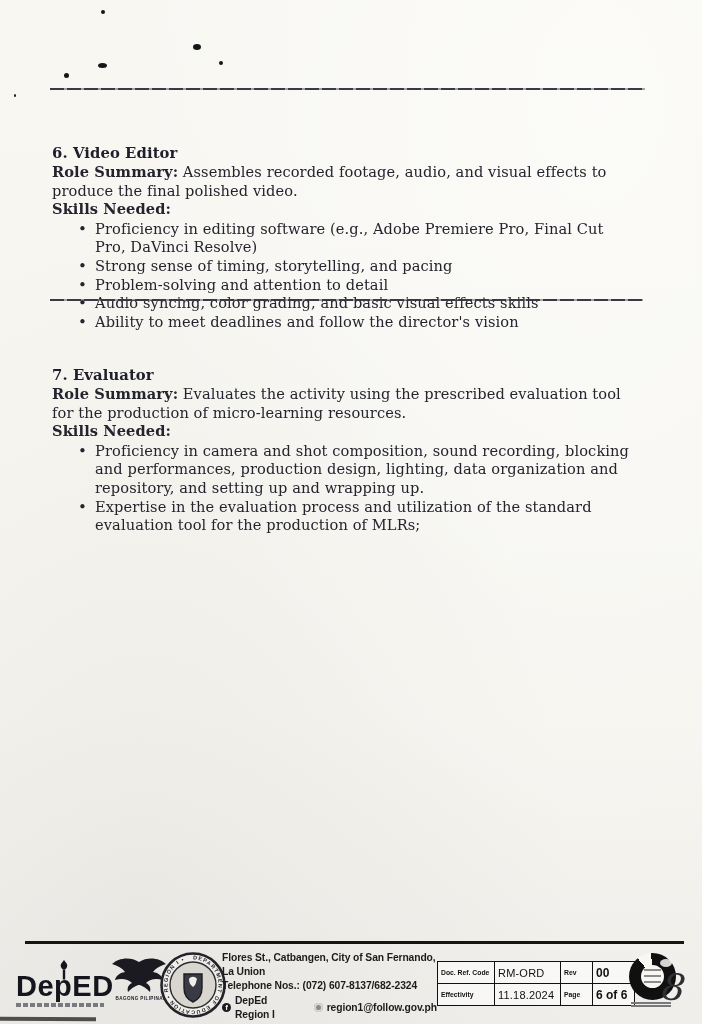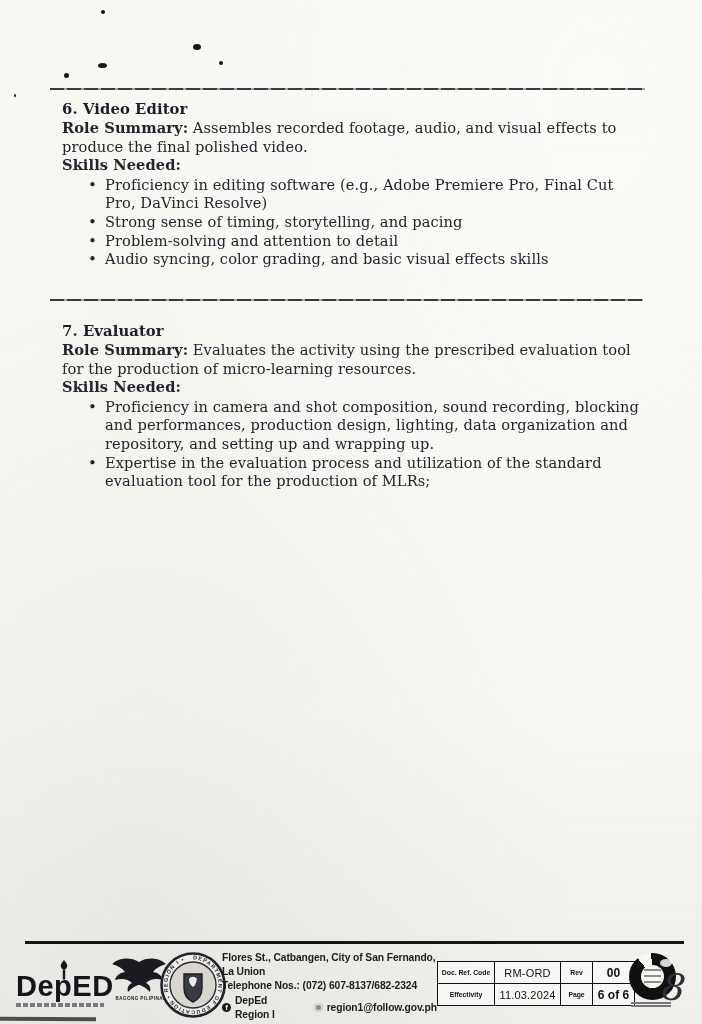--- a/index.html
+++ b/index.html
@@ -11,22 +11,22 @@
       radial-gradient(ellipse at 20% 90%, rgba(120,120,115,0.07), transparent 55%),
       radial-gradient(ellipse at 85% 10%, rgba(255,255,255,0.5), transparent 60%),
       linear-gradient(180deg,#f8f7f2 0%, #f6f5f0 70%, #efeeea 100%);
   }
   
   .speck { position:absolute; background:#16161a; border-radius:50%; }
   
   .rule { position:absolute; background:#33333d; }
   .rule.broken { background:repeating-linear-gradient(90deg,#3a3a45 0 14px, rgba(58,58,69,.45) 14px 17px); }
   
-  .section { position:absolute; left:62px; width:581px; color:#24242e;
-             font-size:14.6px; line-height:18.6px; letter-spacing:.1px; }
+  .section { position:absolute; left:52px; width:581px; color:#24242e;
+             font-size:14.6px; line-height:18.6px; letter-spacing:.1px;margin-top:44px; }
   .section h2 { font-size:14.8px; line-height:19px; font-weight:bold; color:#1f1f2b; }
   .section p.role { margin-top:1px; }
   .section .lbl { font-weight:bold; }
   .section p.skills { font-weight:bold; }
   .section ul { list-style:none; margin-top:1px; }
   .section li { position:relative; padding-left:43px; }
   .section li::before { content:"•"; position:absolute; left:26px; top:0; font-size:15px; }
   
   .footer-rule { position:absolute; left:25px; top:941px; width:659px; height:3px; background:#151515; }
   .deped-logo { position:absolute; left:16px; top:970px; width:100px; color:#15151d; }
@@ -41,21 +41,21 @@
       font-family:"Liberation Sans", sans-serif; font-weight:bold; font-size:10.3px;
       line-height:14.2px; color:#1c1c1c; letter-spacing:-0.1px; }
   .contact .row { display:flex; align-items:center; gap:4px; }
   .ic { display:inline-block; width:9px; height:9px; border-radius:50%; flex:0 0 auto; }
   .ic.fb { background:#1b1b22; color:#f7f6f1; font-size:8px; line-height:9px; text-align:center; font-weight:bold; }
   .ic.mail { background:#8a8a8f; box-shadow:inset 0 0 0 2px #d9d8d3; }
   .gap { width:8px; }
   
   .doc-table { position:absolute; left:437px; top:961px; border-collapse:collapse;
       font-family:"Liberation Sans", sans-serif; color:#111; }
-  .doc-table td { border:1.6px solid #101010; text-align:center; vertical-align:middle;
+  .doc-table td { border:1.6px solid #101010; vertical-align:middle;
       height:22px; padding:0 3px; background:rgba(255,255,255,.55); }
   .doc-table td.k { font-size:6.8px; font-weight:bold; width:57px; }
   .doc-table td.v1 { font-size:11px; width:66px; letter-spacing:.2px; }
   .doc-table td.k2 { font-size:6.8px; font-weight:bold; width:32px; }
   .doc-table td.v2 { font-size:12px; font-weight:bold; width:42px; }
   
   .cert { position:absolute; left:629px; top:953px; width:56px; }
   .cert .ring { position:relative; width:47px; height:47px; border-radius:50%;
       background:conic-gradient(from 40deg, #101010 0 78%, #f8f7f2 78% 88%, #101010 88% 100%); }
   .cert .ring .hole { position:absolute; left:12px; top:12px; width:23px; height:23px;
@@ -86,20 +86,21 @@
 
   <div class="section" style="top:99px;">
     <h2>6. Video Editor</h2>
     <p class="role"><span class="lbl">Role Summary:</span><span> Assembles recorded footage, audio, and visual effects to produce the final polished video.</span></p>
     <p class="skills">Skills Needed:</p>
     <ul>
       <li>Proficiency in editing software (e.g., Adobe Premiere Pro, Final Cut Pro, DaVinci Resolve)</li>
       <li>Strong sense of timing, storytelling, and pacing</li>
       <li>Problem-solving and attention to detail</li>
       <li>Audio syncing, color grading, and basic visual effects skills</li>
+      <li>Ability to meet deadlines and follow the director's vision</li>
     </ul>
   </div>
 
   <div class="rule broken" style="left:50px;top:299px;width:593px;height:2px;"></div>
 
   <div class="section" style="top:321px;">
     <h2>7. Evaluator</h2>
     <p class="role"><span class="lbl">Role Summary:</span><span> Evaluates the activity using the prescribed evaluation tool for the production of micro-learning resources.</span></p>
     <p class="skills">Skills Needed:</p>
     <ul>
@@ -161,21 +162,21 @@
   <table class="doc-table">
     <tbody>
         <tr>
       <td class="k">Doc. Ref. Code</td>
       <td class="v1">RM-ORD</td>
       <td class="k2">Rev</td>
       <td class="v2">00</td>
     </tr>
     <tr>
       <td class="k">Effectivity</td>
-      <td class="v1">11.03.2024</td>
+      <td class="v1">11.18.2024</td>
       <td class="k2">Page</td>
       <td class="v2">6 of 6</td>
     </tr>
   </tbody>
     </table>
 
   <div class="cert">
     <div class="ring">
       <span class="hole">
           <i></i>

